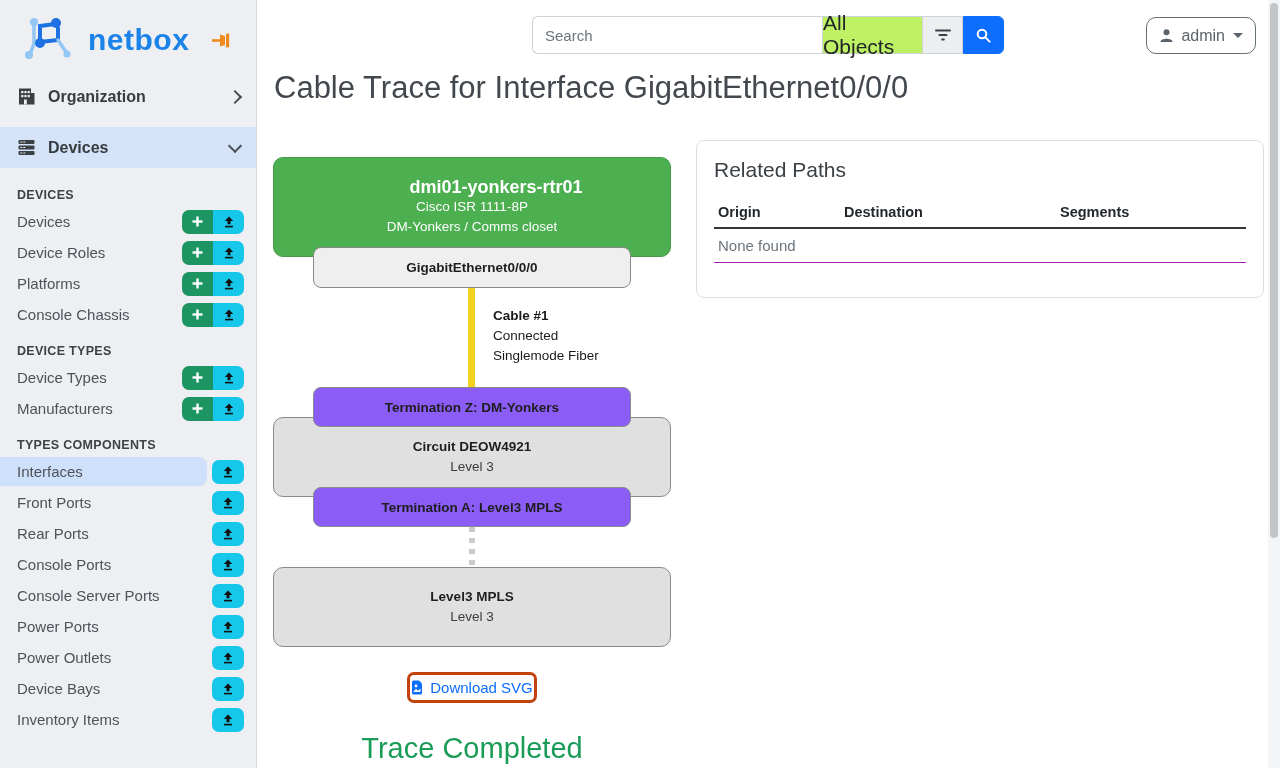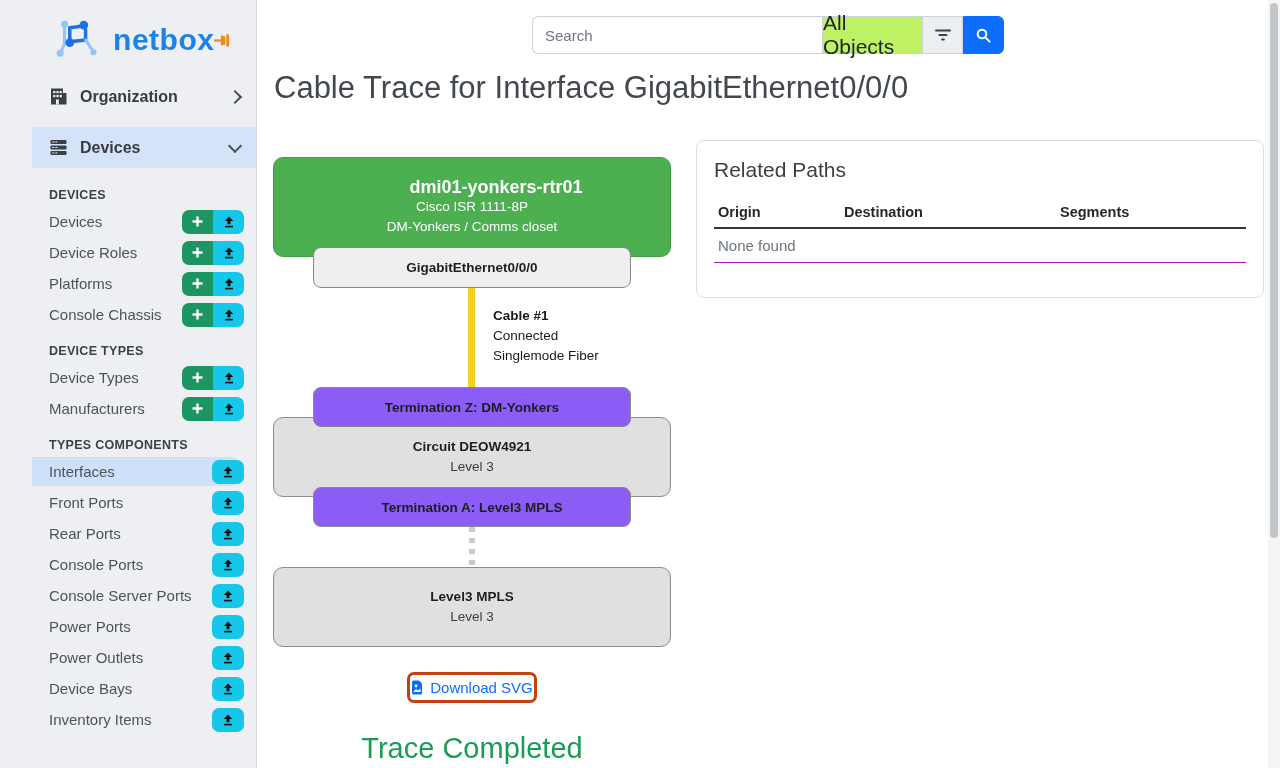--- a/index.html
+++ b/index.html
@@ -1,21 +1,21 @@
 <!DOCTYPE html>
 <html><head>
 <meta charset="utf-8">
 <style>
   * { margin:0; padding:0; box-sizing:border-box; }
   html,body { width:1280px; height:768px; overflow:hidden;
     font-family:"Liberation Sans", sans-serif; background:#fff; }
 
   
   .sidebar { position:absolute; left:0; top:0; width:257px; height:768px;
-    background:#edeff2; border-right:1px solid #d7dadd;padding-left:32px; }
+    background:#edeff2; border-right:1px solid #d7dadd; }
   .logo-row { display:flex; align-items:center; padding:14px 14px 10px 22px; height:76px; }
   .logo-mark { width:56px; height:52px; }
   .logo-word { font-size:30px; font-weight:bold; color:#1b83e8; margin-left:10px; letter-spacing:0.5px; }
   .pin-btn { margin-left:auto; margin-right:10px; cursor:pointer; }
 
   .nav-top { }
   .nav-row { display:flex; align-items:center; height:41px; padding:0 16px; cursor:pointer; }
   .nav-row.active { background:#d4e3f8; }
   .nav-row + .nav-row { margin-top:10px; }
   .nav-ico { width:20px; height:20px; margin-right:12px; display:flex; align-items:center; justify-content:center; }
@@ -407,20 +407,28 @@
       </svg>
     </div>
     <div class="search-btn">
       <svg width="15" height="15" viewBox="0 0 15 15">
         <circle cx="6" cy="6" r="4.3" fill="none" stroke="#fff" stroke-width="2"></circle>
         <line x1="9.4" y1="9.4" x2="13.6" y2="13.6" stroke="#fff" stroke-width="2" stroke-linecap="round"></line>
       </svg>
     </div>
   </div>
 
+  <div class="account-btn">
+    <svg width="15" height="15" viewBox="0 0 15 15">
+      <circle cx="7.5" cy="4.2" r="3" fill="#5a636b"></circle>
+      <path d="M1.5 14 C1.5 9.8 13.5 9.8 13.5 14 Z" fill="#5a636b"></path>
+    </svg>
+    <span class="account-name">admin</span>
+    <span class="caret-down"></span>
+  </div>
 
   <h1 class="page-title">Cable Trace for Interface GigabitEthernet0/0/0</h1>
 
   <div class="trace">
     <div class="box dev-box">
       <div class="dev-name">dmi01-yonkers-rtr01</div>
       <div class="dev-line">Cisco ISR 1111-8P</div>
       <div class="dev-line">DM-Yonkers / Comms closet</div>
     </div>
 

